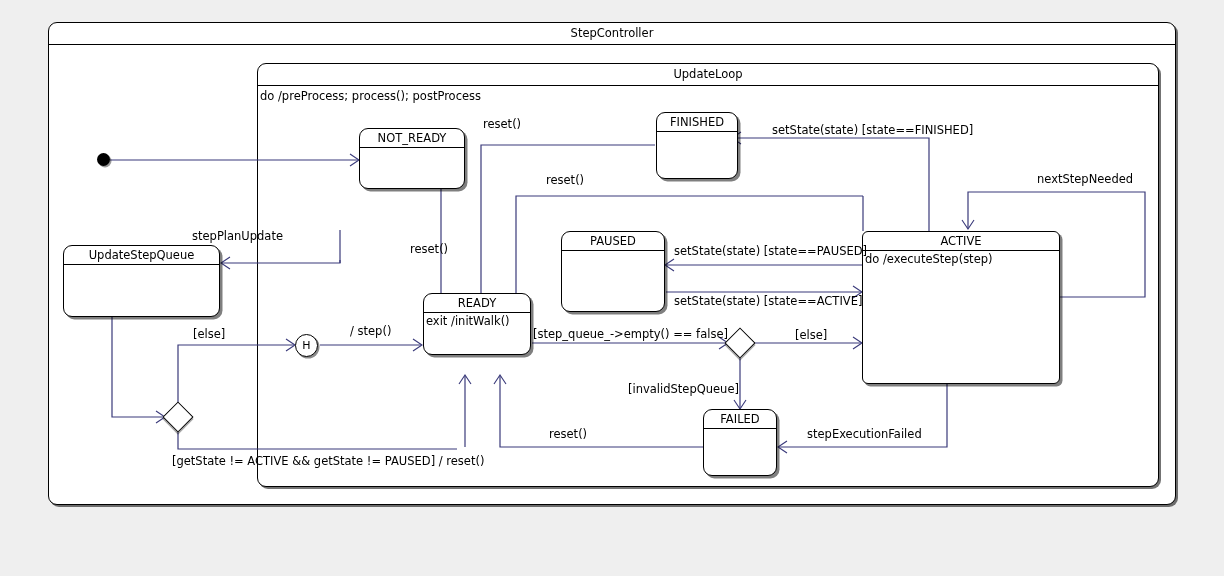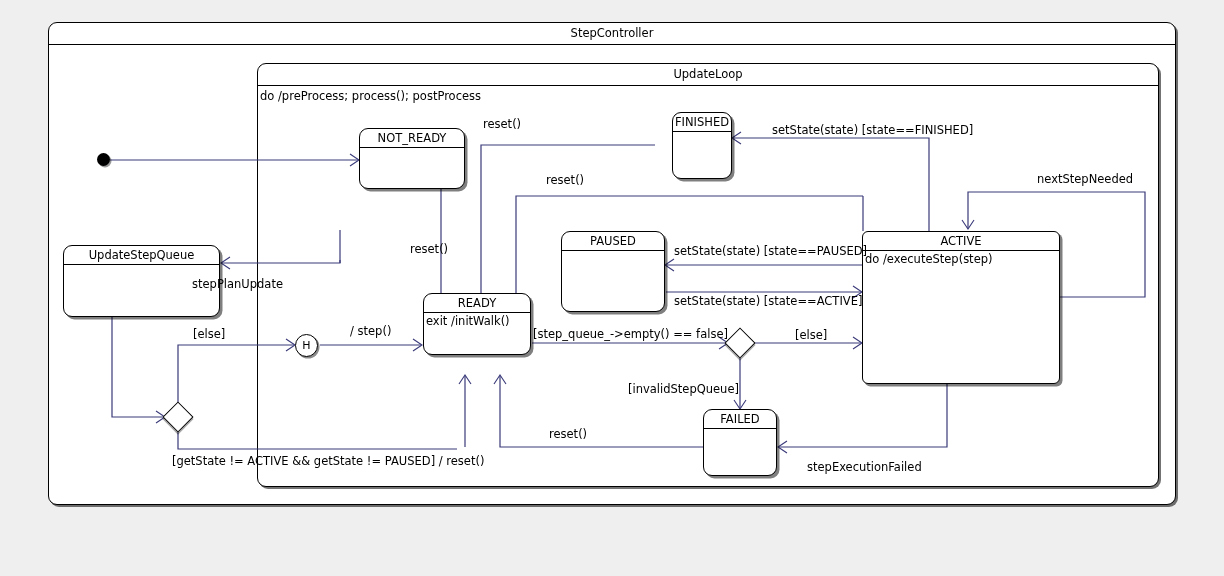--- a/index.html
+++ b/index.html
@@ -207,21 +207,21 @@
     <path class="edge" d="M 178 430 L 178 449 L 457 449"></path>
   </svg>
 
   <div class="initial-node" style="left:97px; top:153px;"></div>
 
   <div class="state" style="left:359px; top:128px; width:106px; height:61px;">
     <div class="name">NOT_READY</div>
     <div class="body"></div>
   </div>
 
-  <div class="state" style="left:656px; top:112px; width:60px; height:67px;margin-left:16px;">
+  <div class="state" style="left:656px; top:112px; width:82px; height:67px;">
     <div class="name">FINISHED</div>
     <div class="body"></div>
   </div>
 
   <div class="state" style="left:561px; top:231px; width:104px; height:81px;">
     <div class="name">PAUSED</div>
     <div class="body"></div>
   </div>
 
   <div class="state" style="left:862px; top:231px; width:198px; height:153px;border-radius:6px;">
@@ -253,37 +253,37 @@
   <div class="diamond" style="left:729px; top:332px;"></div>
 
   <div class="lbl" style="left:483px; top:118px;">reset()</div>
 
   <div class="lbl" style="left:772px; top:124px;">setState(state) [state==FINISHED]</div>
 
   <div class="lbl" style="left:546px; top:174px;">reset()</div>
 
   <div class="lbl" style="left:1037px; top:173px;">nextStepNeeded</div>
 
-  <div class="lbl" style="left:192px; top:230px;margin-top:48px;">stepPlanUpdate</div>
+  <div class="lbl" style="left:192px; top:230px;">stepPlanUpdate</div>
 
   <div class="lbl" style="left:410px; top:243px;">reset()</div>
 
   <div class="lbl" style="left:674px; top:245px;">setState(state) [state==PAUSED]</div>
 
   <div class="lbl" style="left:674px; top:295px;">setState(state) [state==ACTIVE]</div>
 
   <div class="lbl" style="left:193px; top:328px;">[else]</div>
 
   <div class="lbl" style="left:350px; top:325px;">/ step()</div>
 
   <div class="lbl" style="left:533px; top:328px;">[step_queue_-&gt;empty() == false]</div>
 
   <div class="lbl" style="left:795px; top:329px;">[else]</div>
 
   <div class="lbl" style="left:628px; top:383px;">[invalidStepQueue]</div>
 
   <div class="lbl" style="left:549px; top:428px;">reset()</div>
 
-  <div class="lbl" style="left:807px; top:428px;margin-top:33px;">stepExecutionFailed</div>
+  <div class="lbl" style="left:807px; top:428px;">stepExecutionFailed</div>
 
   <div class="lbl" style="left:172px; top:455px;">[getState != ACTIVE &amp;&amp; getState != PAUSED] / reset()</div>
 
 </div>
 
 </body></html>

